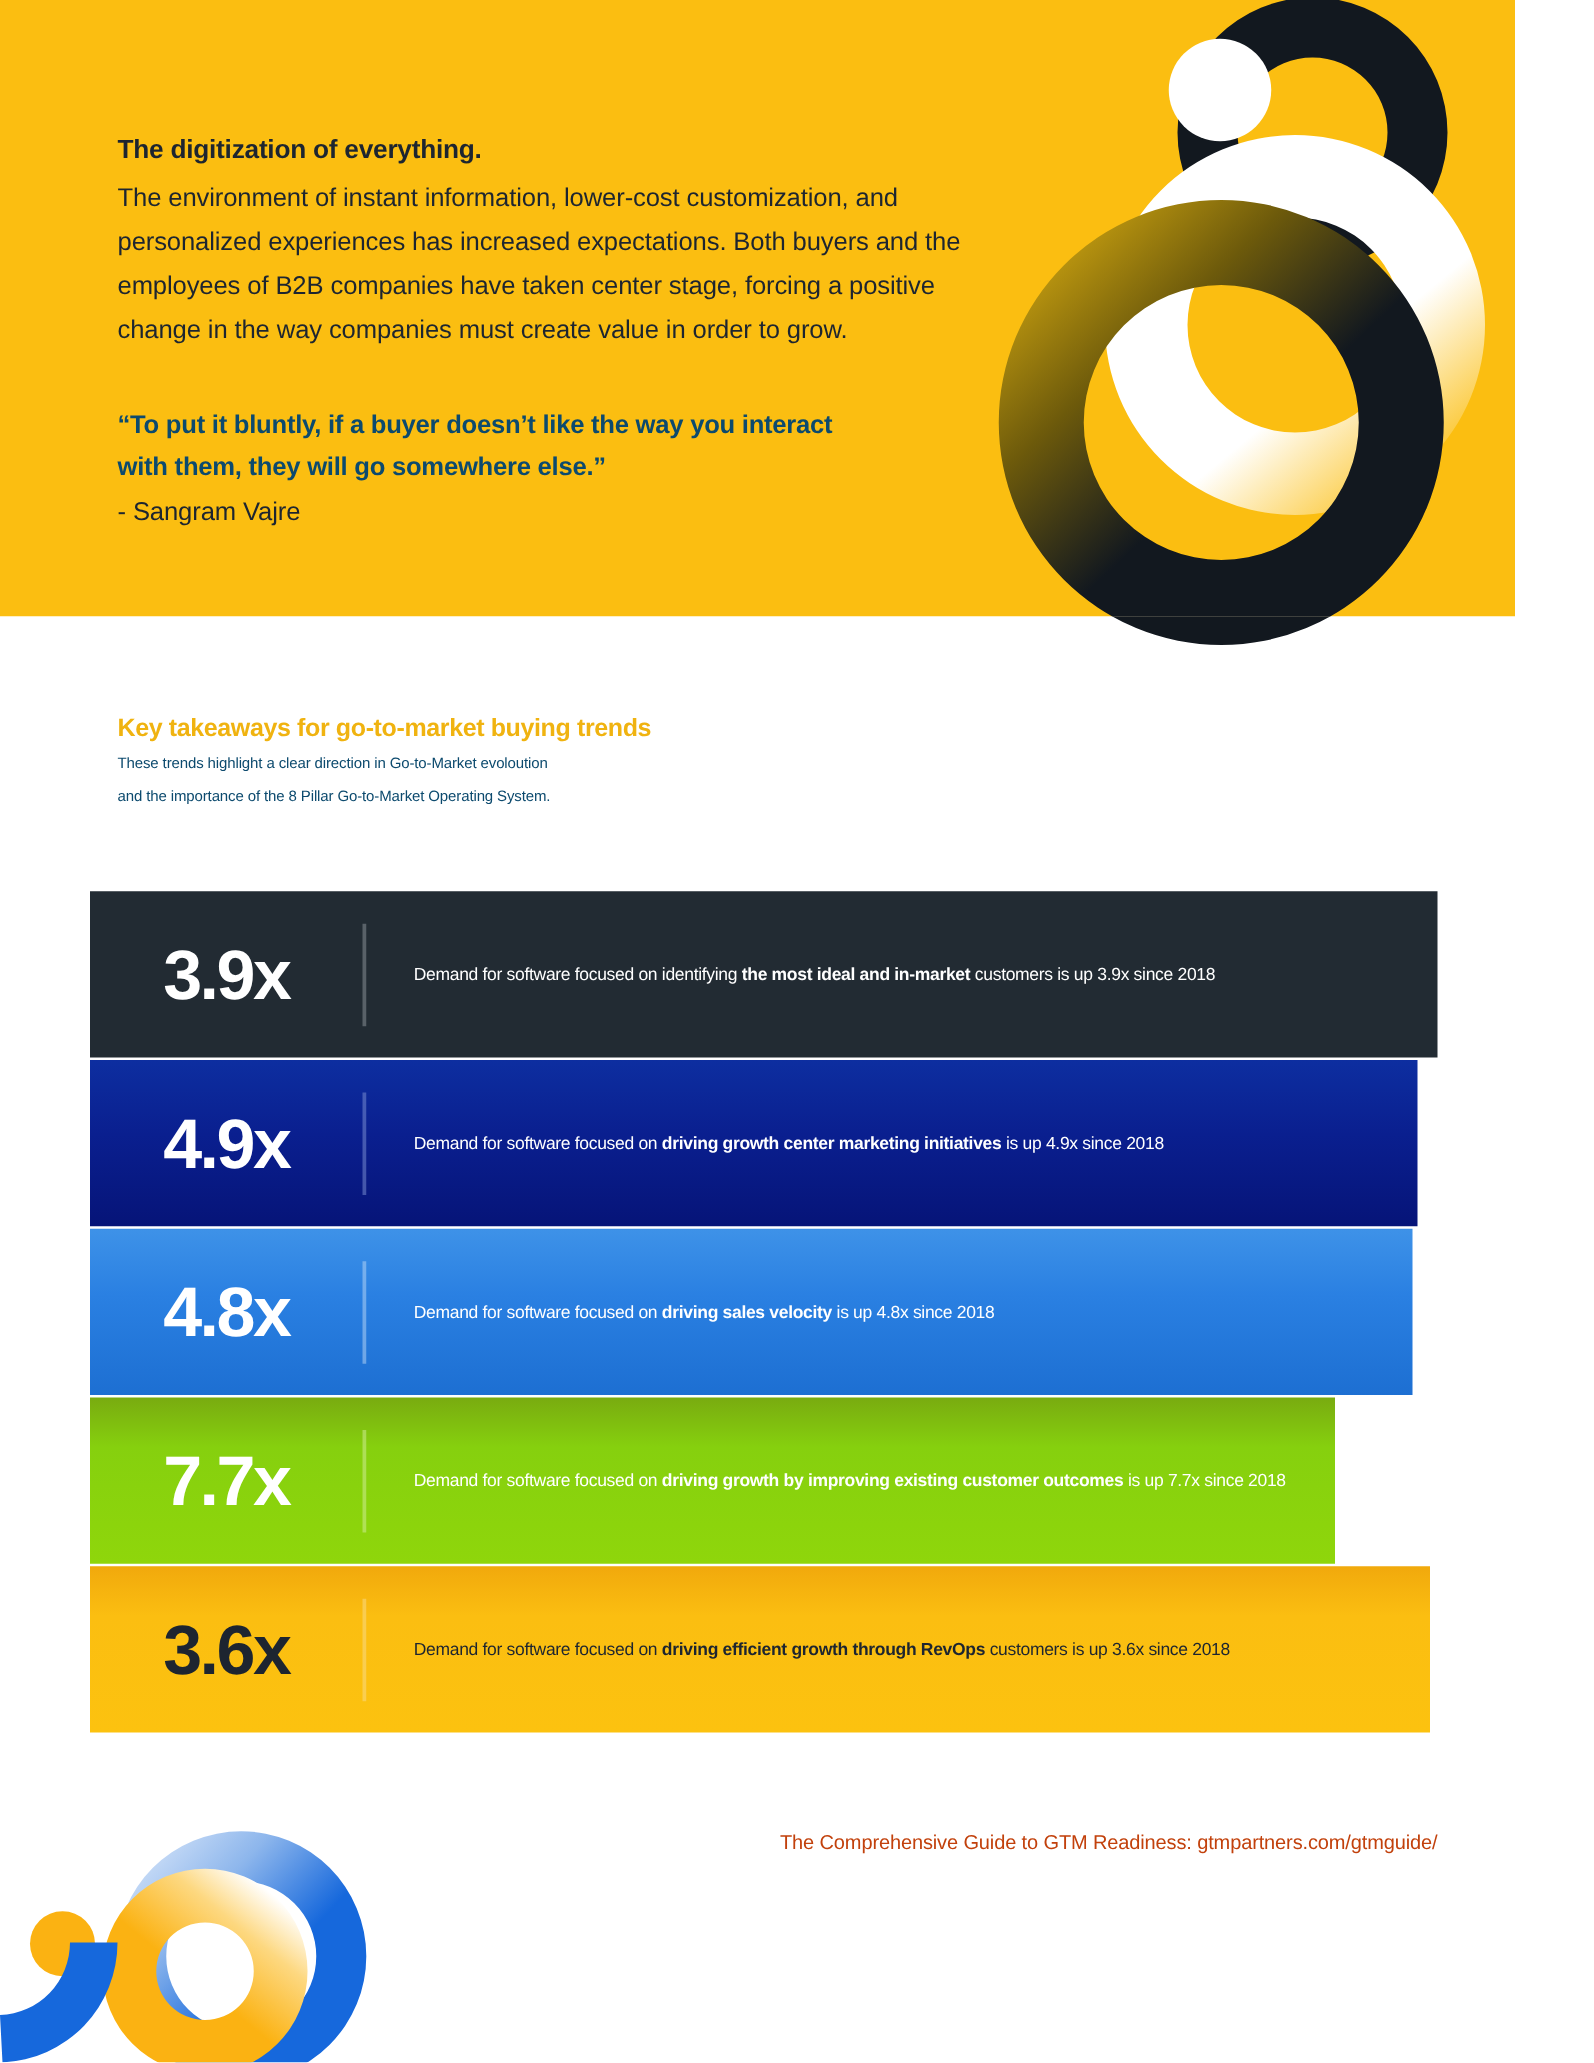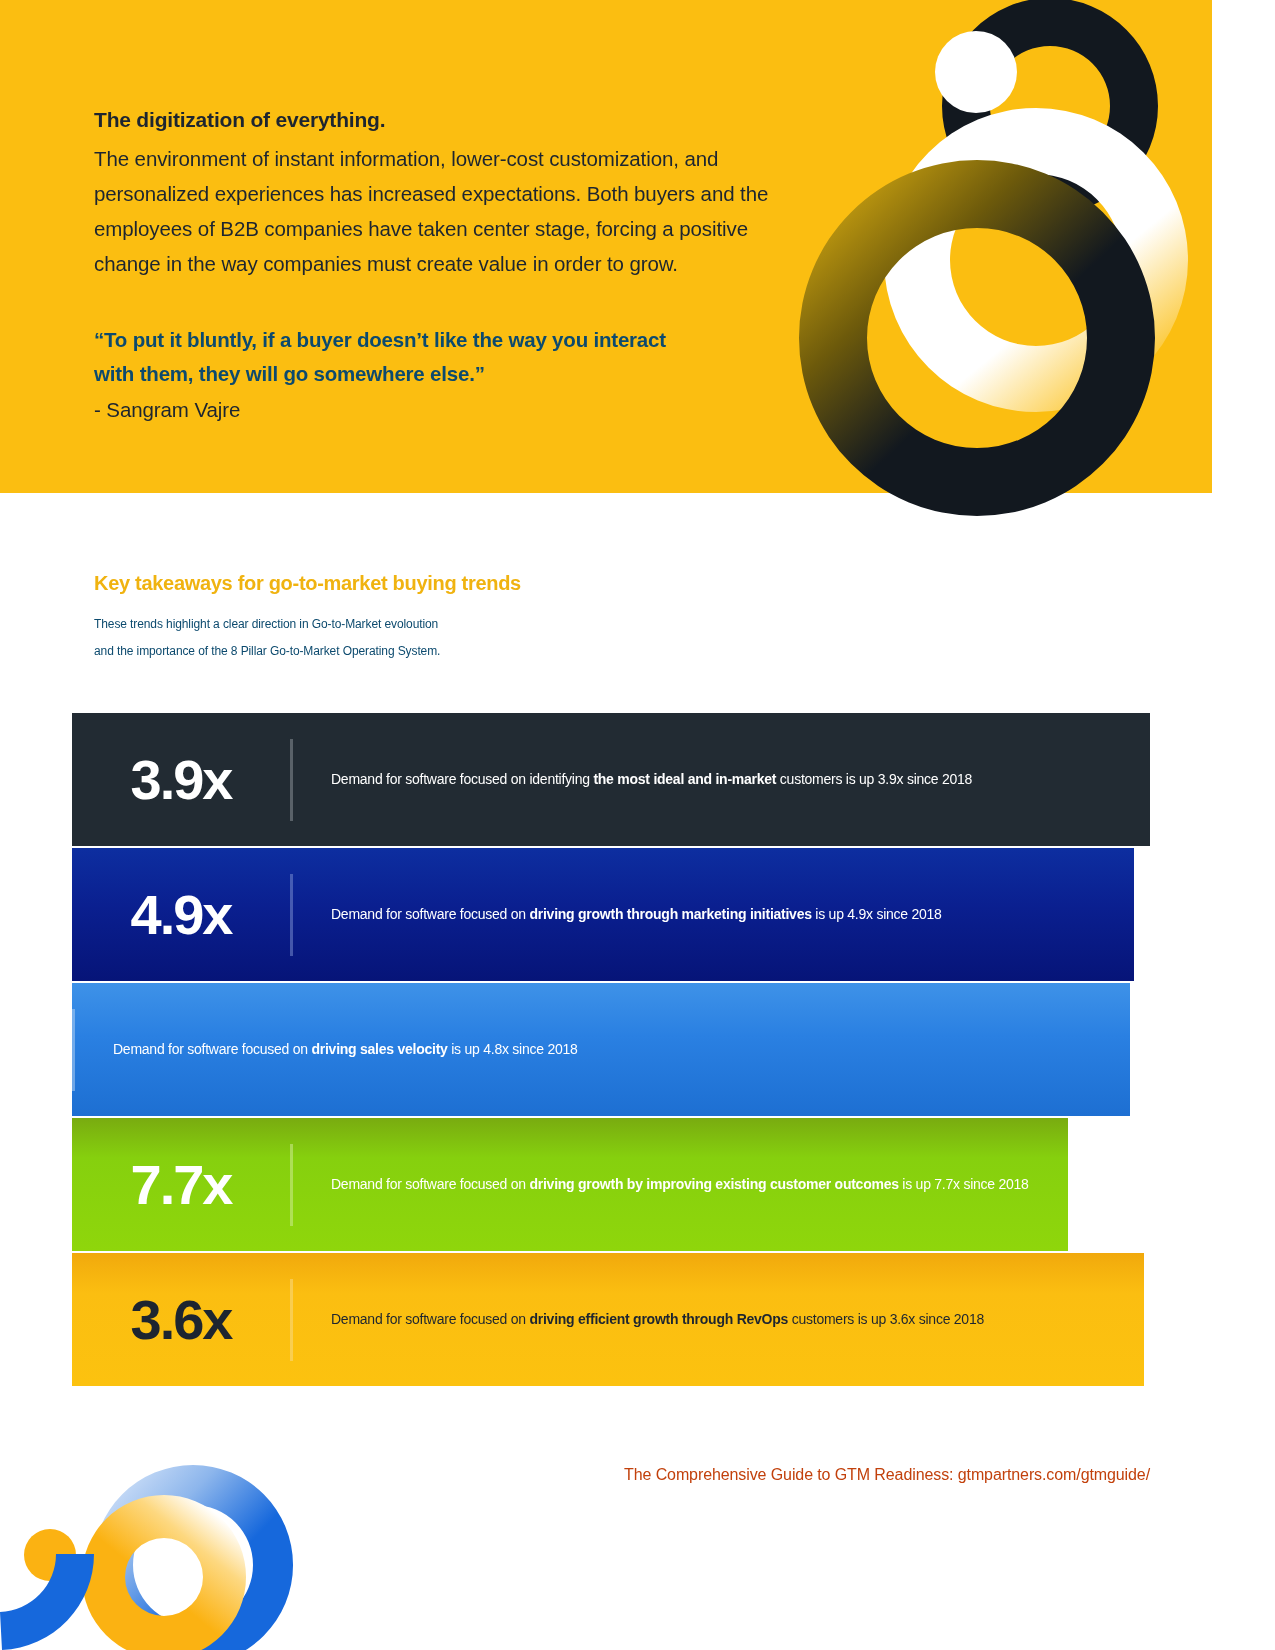--- a/index.html
+++ b/index.html
@@ -81,21 +81,21 @@
   .takeaways {
     position: absolute;
     left: 94px;
     top: 572px;
     width: 760px;
   }
   .takeaways-title {
     font-size: 20px;
     font-weight: bold;
     color: #f0b310;
-    margin: 0 0 16px 0;
+    margin: 0 0 2px 0;
     letter-spacing: -0.3px;
   }
   .takeaways-body {
     font-size: 12px;
     line-height: 27px;
     margin: 0;
     color: #0c4a6e;
     letter-spacing: -0.1px;
   }
 
@@ -266,24 +266,25 @@
 
   <div class="stat-row row-dark">
     <div class="stat-value">3.9x</div>
     <div class="stat-divider"></div>
     <div class="stat-desc"><span>Demand for software focused on identifying </span><b>the most ideal and in-market</b><span> customers is up 3.9x since 2018</span></div>
   </div>
 
   <div class="stat-row row-navy">
     <div class="stat-value">4.9x</div>
     <div class="stat-divider"></div>
-    <div class="stat-desc"><span>Demand for software focused on </span><b>driving growth through marketing initiatives</b><span> is up 4.9x since 2018</span></div>
+    <div class="stat-desc"><span>Demand for software focused on </span><b>driving growth center marketing initiatives</b><span> is up 4.9x since 2018</span></div>
   </div>
 
   <div class="stat-row row-blue">
+    <div class="stat-value">4.8x</div>
     <div class="stat-divider"></div>
     <div class="stat-desc"><span>Demand for software focused on </span><b>driving sales velocity</b><span> is up 4.8x since 2018</span></div>
   </div>
 
   <div class="stat-row row-green">
     <div class="stat-value">7.7x</div>
     <div class="stat-divider"></div>
     <div class="stat-desc"><span>Demand for software focused on </span><b>driving growth by improving existing customer outcomes</b><span> is up 7.7x since 2018</span></div>
   </div>
 

